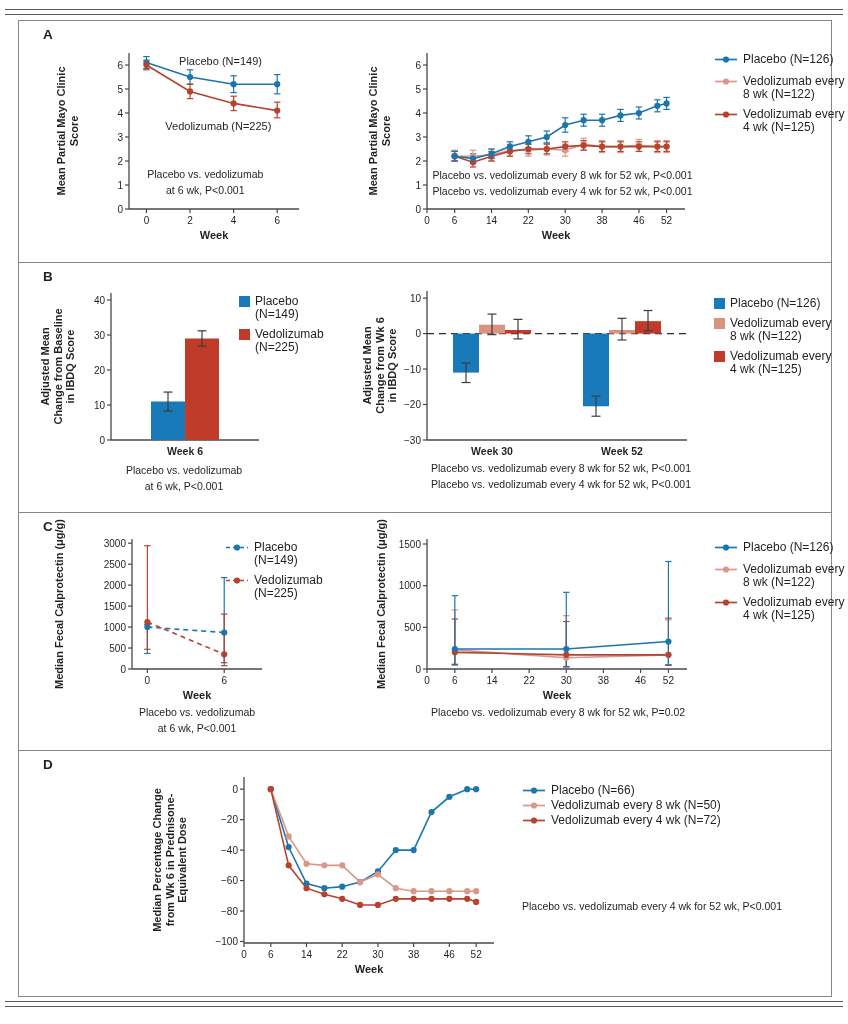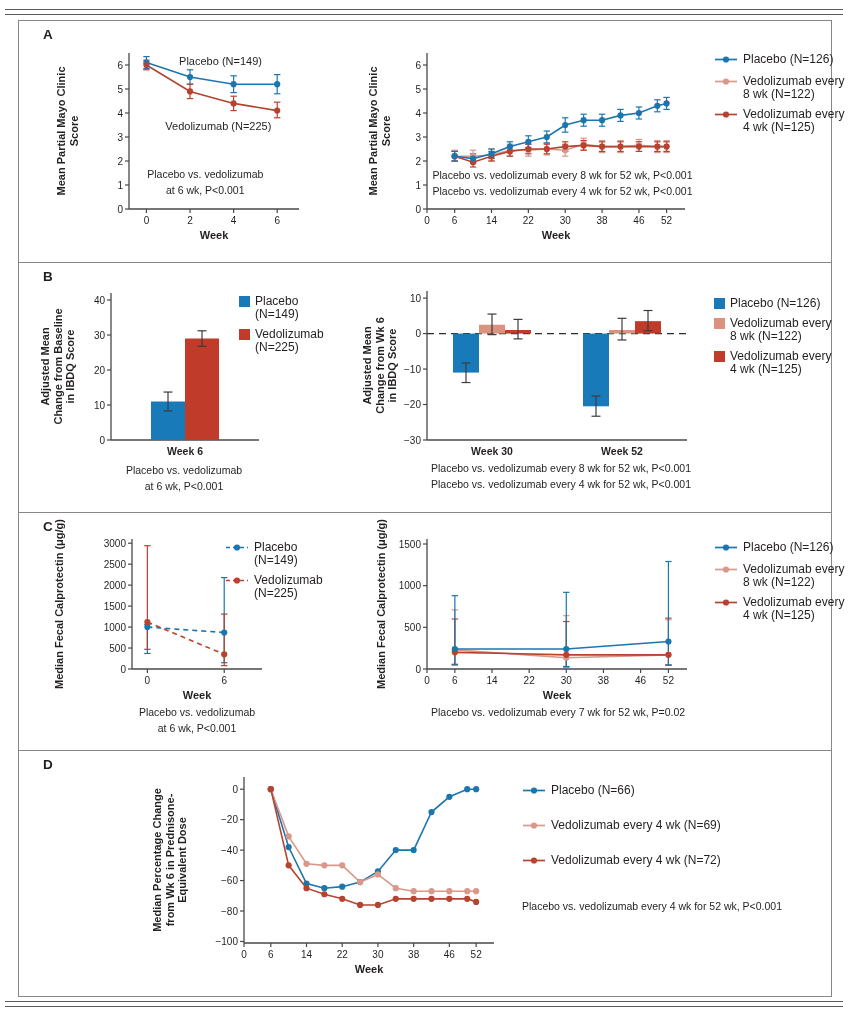--- a/index.html
+++ b/index.html
@@ -591,21 +591,21 @@
         <circle cx="205.28571428571428" cy="130.75" r="3.1" fill="#d8988a"></circle>
         <circle cx="307.42857142857144" cy="127.83333333333334" r="3.1" fill="#d8988a"></circle>
         <circle cx="93.85714285714286" cy="125.33333333333333" r="3.1" fill="#b5432f"></circle>
         <circle cx="205.28571428571428" cy="127.83333333333334" r="3.1" fill="#b5432f"></circle>
         <circle cx="307.42857142857144" cy="127.83333333333334" r="3.1" fill="#b5432f"></circle>
         <circle cx="93.85714285714286" cy="122" r="3.1" fill="#1c76ae"></circle>
         <circle cx="205.28571428571428" cy="122" r="3.1" fill="#1c76ae"></circle>
         <circle cx="307.42857142857144" cy="114.5" r="3.1" fill="#1c76ae"></circle>
       </svg>
     <div class="note" style="left:412px;top:192px">
-      <div>Placebo vs. vedolizumab every 7 wk for 52 wk, P=0.02</div>
+      <div>Placebo vs. vedolizumab every 8 wk for 52 wk, P=0.02</div>
     </div>
     <div class="legend" style="left:695px;top:28px">
         <div class="lrow">
           <span class="lmark"><svg width="24" height="11">
               <line x1="1" y1="5.5" x2="23" y2="5.5" stroke="#1c76ae" stroke-width="1.7"></line>
               <circle cx="12" cy="5.5" r="3.1" fill="#1c76ae"></circle>
             </svg></span>
           <span class="llines">
             <div>Placebo (N=126)</div>
           </span>
@@ -706,37 +706,37 @@
         <circle cx="195.21428571428572" cy="135.83486238532112" r="3.1" fill="#b5432f"></circle>
         <circle cx="213.07142857142856" cy="141.92660550458714" r="3.1" fill="#b5432f"></circle>
         <circle cx="230.92857142857142" cy="141.92660550458714" r="3.1" fill="#b5432f"></circle>
         <circle cx="248.78571428571428" cy="135.83486238532112" r="3.1" fill="#b5432f"></circle>
         <circle cx="266.6428571428571" cy="135.83486238532112" r="3.1" fill="#b5432f"></circle>
         <circle cx="284.5" cy="135.83486238532112" r="3.1" fill="#b5432f"></circle>
         <circle cx="302.3571428571429" cy="135.83486238532112" r="3.1" fill="#b5432f"></circle>
         <circle cx="320.2142857142857" cy="135.83486238532112" r="3.1" fill="#b5432f"></circle>
         <circle cx="329.1428571428571" cy="138.88073394495413" r="3.1" fill="#b5432f"></circle>
       </svg>
-    <div class="legend" style="left:503px;top:33px;gap:20px">
+    <div class="legend" style="left:503px;top:33px;gap:0">
         <div class="lrow">
           <span class="lmark"><svg width="24" height="11">
               <line x1="1" y1="5.5" x2="23" y2="5.5" stroke="#1c76ae" stroke-width="1.7"></line>
               <circle cx="12" cy="5.5" r="3.1" fill="#1c76ae"></circle>
             </svg></span>
           <span class="llines">
             <div>Placebo (N=66)</div>
           </span>
         </div>
         <div class="lrow">
           <span class="lmark"><svg width="24" height="11">
               <line x1="1" y1="5.5" x2="23" y2="5.5" stroke="#d8988a" stroke-width="1.7"></line>
               <circle cx="12" cy="5.5" r="3.1" fill="#d8988a"></circle>
             </svg></span>
           <span class="llines">
-            <div>Vedolizumab every 4 wk (N=69)</div>
+            <div>Vedolizumab every 8 wk (N=50)</div>
           </span>
         </div>
         <div class="lrow">
           <span class="lmark"><svg width="24" height="11">
               <line x1="1" y1="5.5" x2="23" y2="5.5" stroke="#b5432f" stroke-width="1.7"></line>
               <circle cx="12" cy="5.5" r="3.1" fill="#b5432f"></circle>
             </svg></span>
           <span class="llines">
             <div>Vedolizumab every 4 wk (N=72)</div>
           </span>

